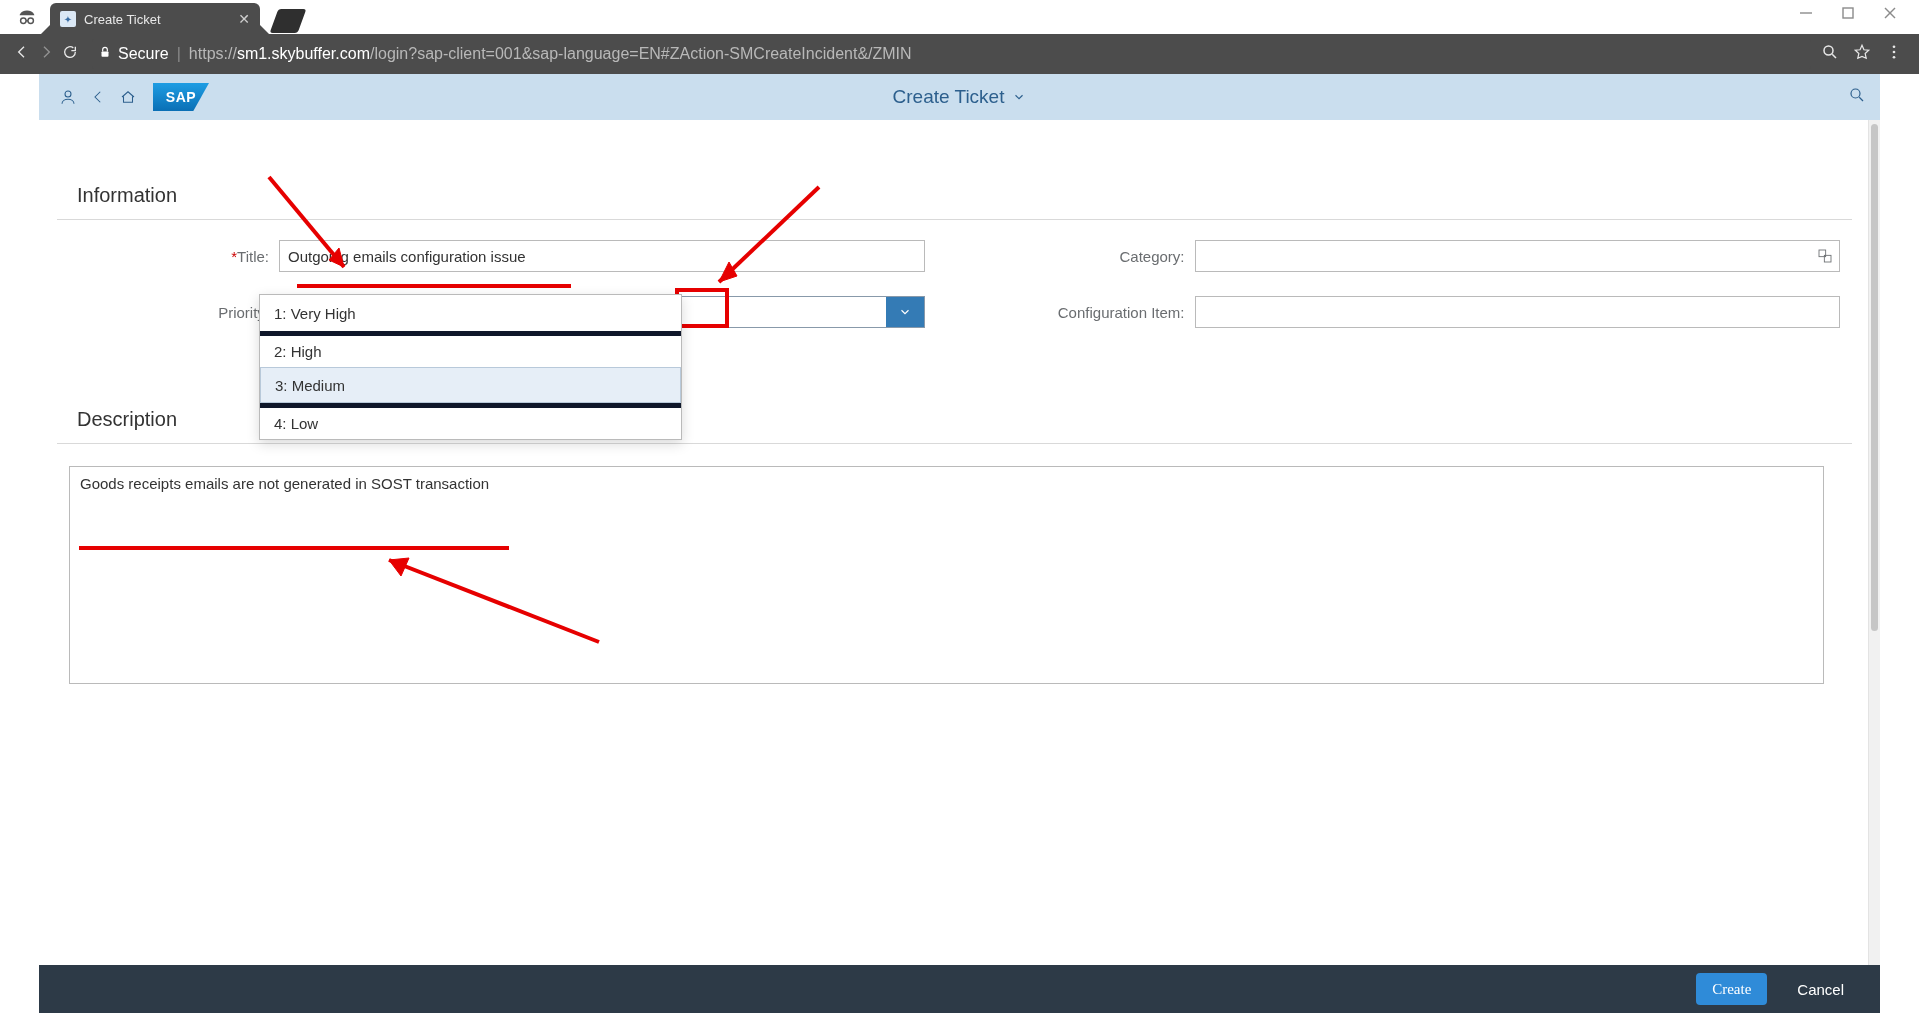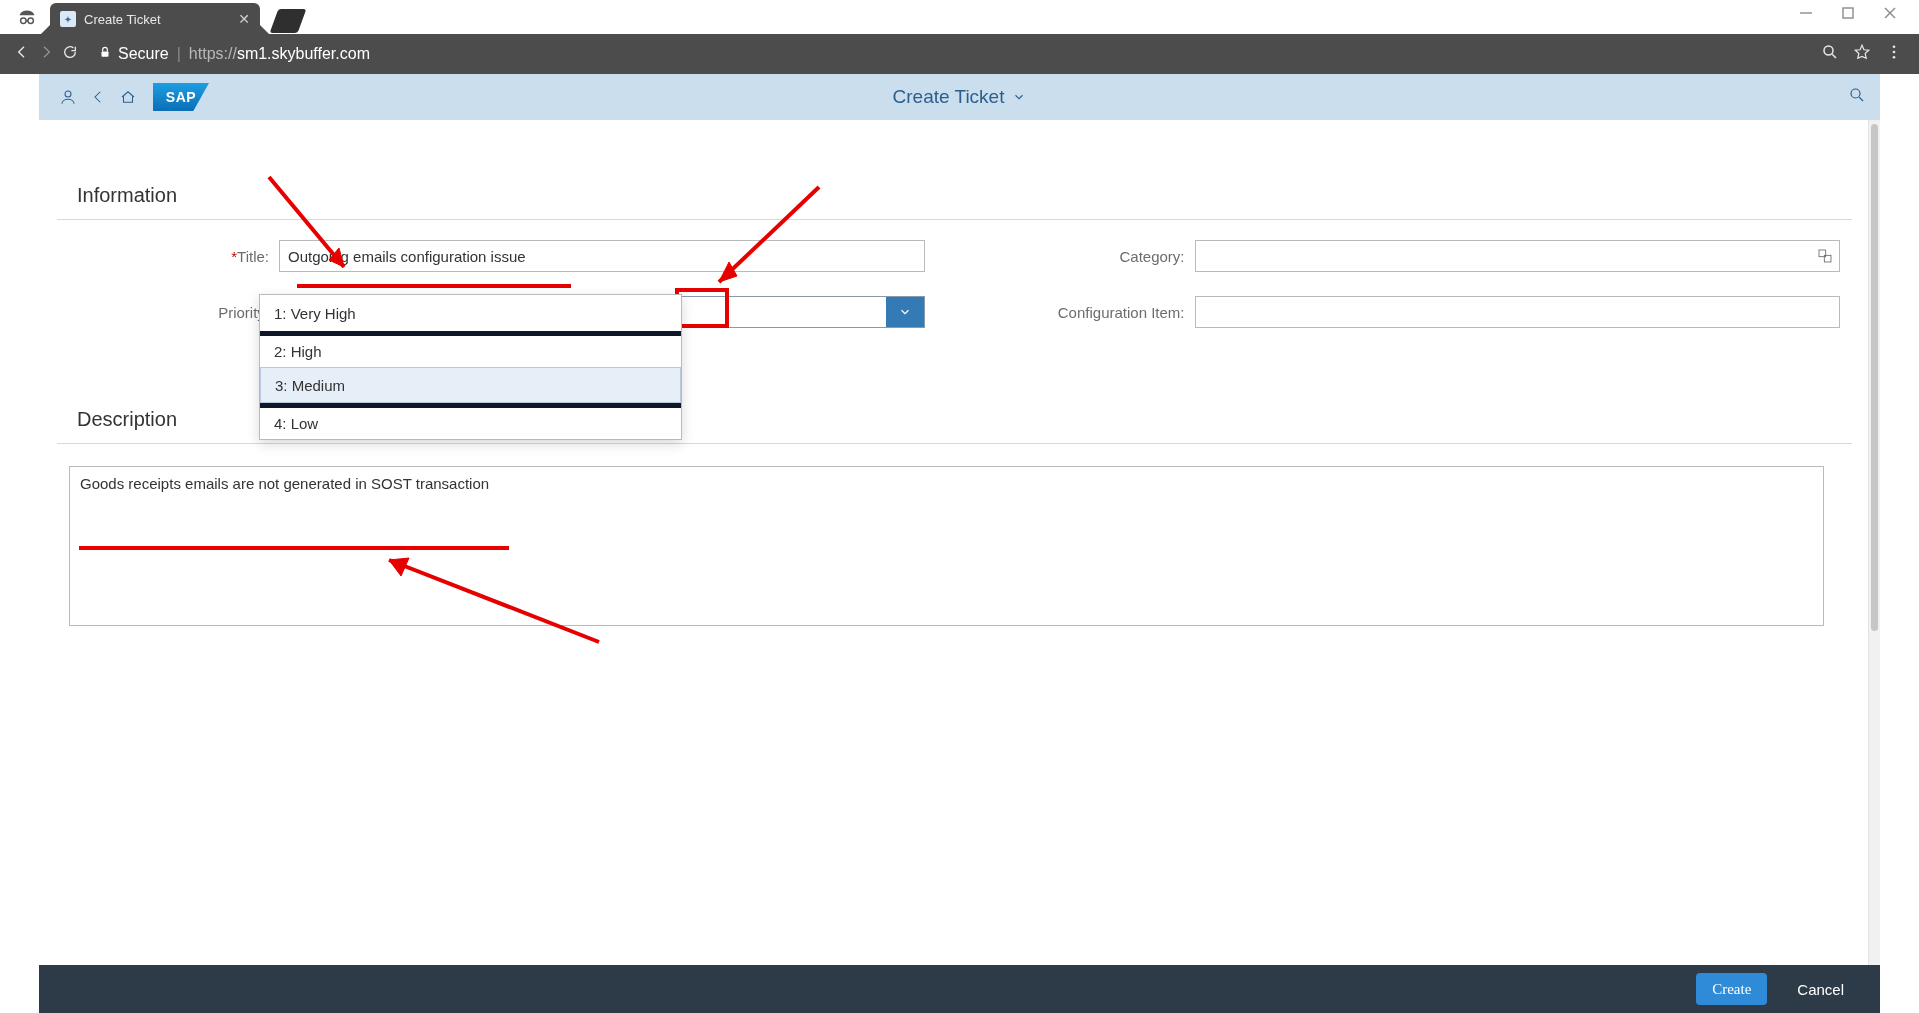--- a/index.html
+++ b/index.html
@@ -137,21 +137,21 @@
   .dropdown-item {
     height:36px; display:flex; align-items:center; padding:0 14px; font-size:15px; color:#333;
     border-top:5px solid #0f172a;
   }
   .dropdown-item:first-child { border-top:none; }
   .dropdown-item.selected { background:#e6eef7; border:1px solid #b8c9da; }
 
   
   .desc-area {
     margin: 22px 46px 0 30px;
-    border:1px solid #bababa; height: 160px; padding: 8px 10px; font-size:15px; color:#333;
+    border:1px solid #bababa; height: 218px; padding: 8px 10px; font-size:15px; color:#333;
     position:relative;
   }
   .desc-area textarea {
     width:100%; height:100%; border:none; outline:none; resize:none; font-size:15px; color:#333;
     font-family: inherit; background:transparent;
   }
 
   
   .footer {
     position:absolute; left:0; right:0; bottom:0; height:48px; background:#2d3a47;
@@ -233,20 +233,21 @@
     <span class="lock">
       <svg width="14" height="14" viewBox="0 0 24 24">
           <rect x="6" y="11" width="12" height="9" rx="1.5" fill="#fff"></rect>
           <path d="M8 11V8a4 4 0 1 1 8 0v3" fill="none" stroke="#fff" stroke-width="2"></path>
         </svg>
     </span>
     <span class="secure">Secure</span>
     <span class="divider">|</span>
     <span class="url-dim">https://</span>
     <span class="url-main">sm1.skybuffer.com</span>
+    <span class="url-dim">/login?sap-client=001&amp;sap-language=EN#ZAction-SMCreateIncident&amp;/ZMIN</span>
   </div>
   <div class="right-icons">
     <span><svg viewBox="0 0 24 24">
           <circle cx="10" cy="10" r="6" fill="none" stroke="#e8e8e8" stroke-width="2"></circle>
           <line x1="15" y1="15" x2="20" y2="20" stroke="#e8e8e8" stroke-width="2"></line>
         </svg></span>
     <span><svg viewBox="0 0 24 24">
           <path d="M12 3l2.6 6 6.4.6-4.8 4.4 1.4 6.4L12 17.8 6.4 20.4l1.4-6.4L3 9.6 9.4 9z" fill="none" stroke="#e8e8e8" stroke-width="1.6"></path>
         </svg></span>
     <span><svg viewBox="0 0 24 24">

